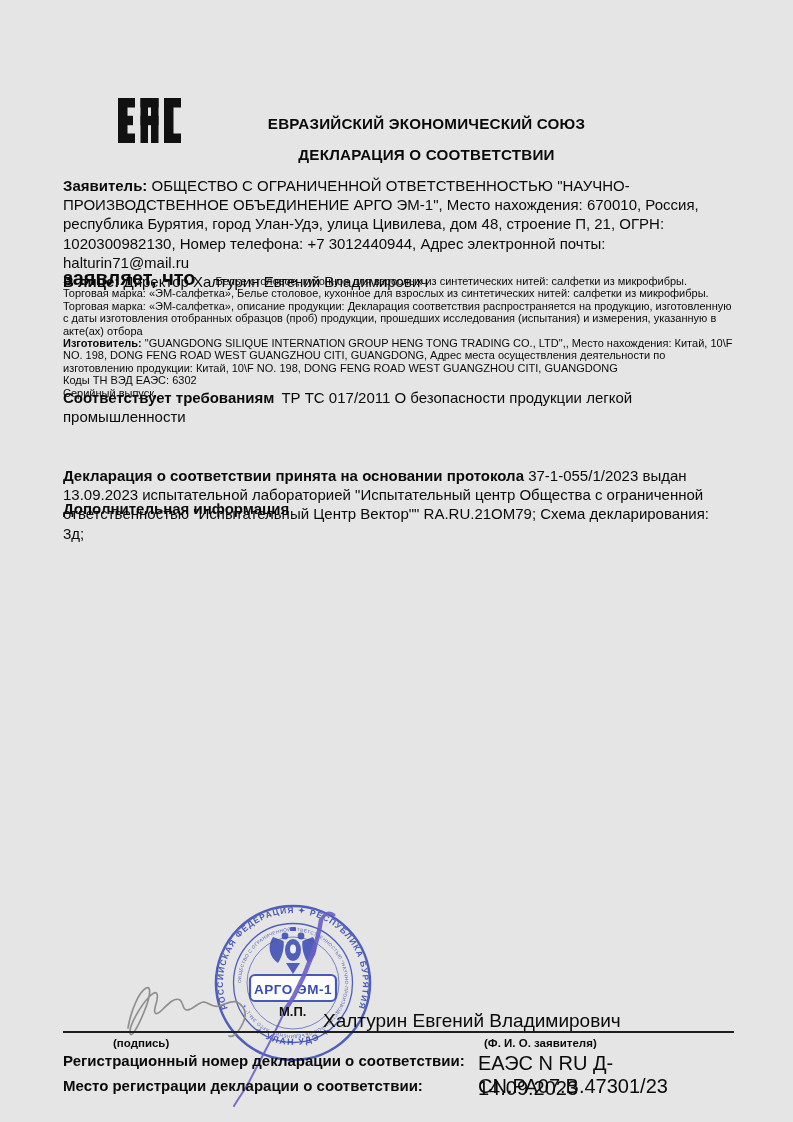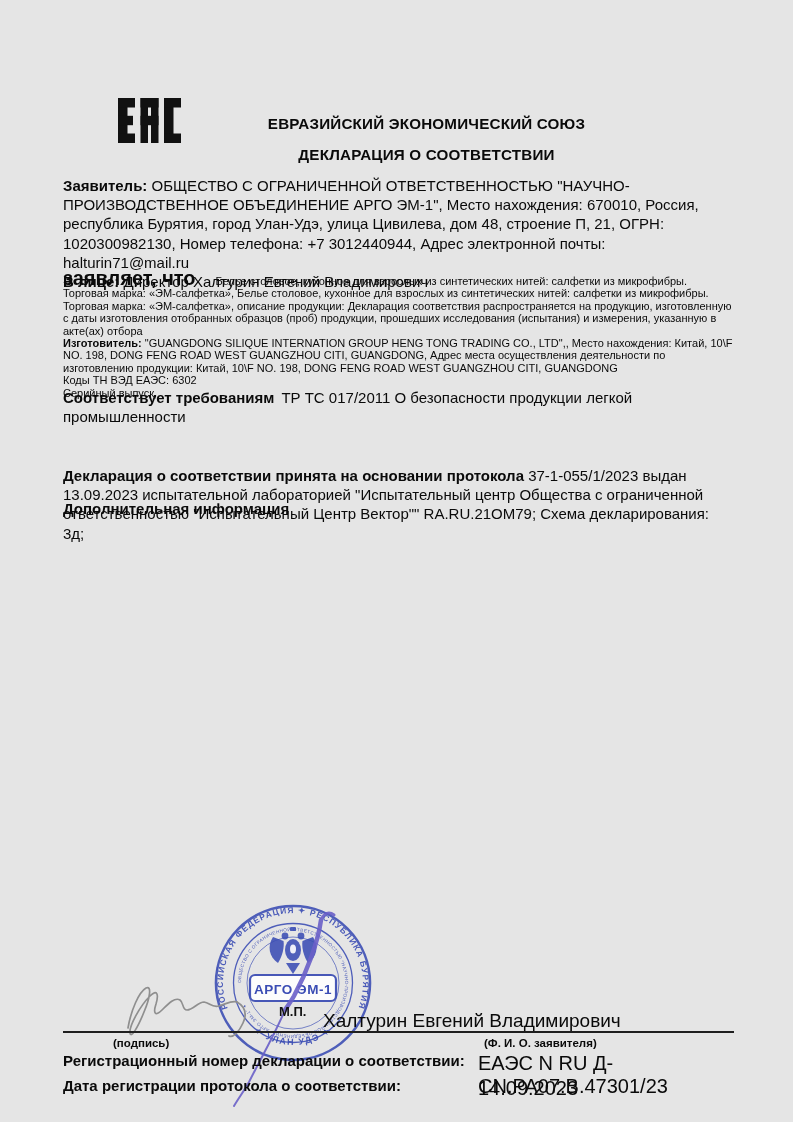--- a/index.html
+++ b/index.html
@@ -144,16 +144,16 @@
   </svg>
 
   <div class="mp">М.П.</div>
   <div class="sig-name">Халтурин Евгений Владимирович</div>
   <div class="sig-line"></div>
   <div class="caption" style="left:113px;top:1037px;">(подпись)</div>
   <div class="caption" style="left:437px;top:1037px;padding-left:47px;">(Ф. И. О. заявителя)</div>
 
   <div class="reg-label" style="top:1052px;text-align:center;">Регистрационный номер декларации о соответствии:</div>
   <div class="reg-value" style="top:1052px;">ЕАЭС N RU Д-CN.РА07.В.47301/23</div>
-  <div class="reg-label" style="top:1077px;">Дата регистрации протокола о соответствии:</div>
+  <div class="reg-label" style="top:1077px;">Место регистрации декларации о соответствии:</div>
   <div class="reg-value" style="top:1077px;">14.09.2023</div>
 
 </div>
 
 </body></html>

